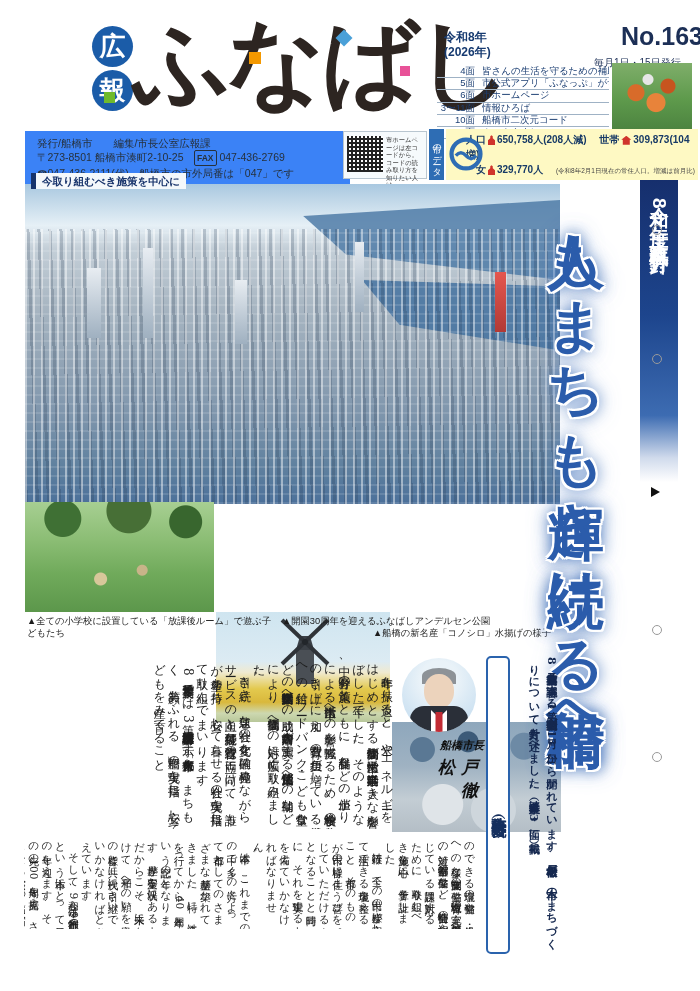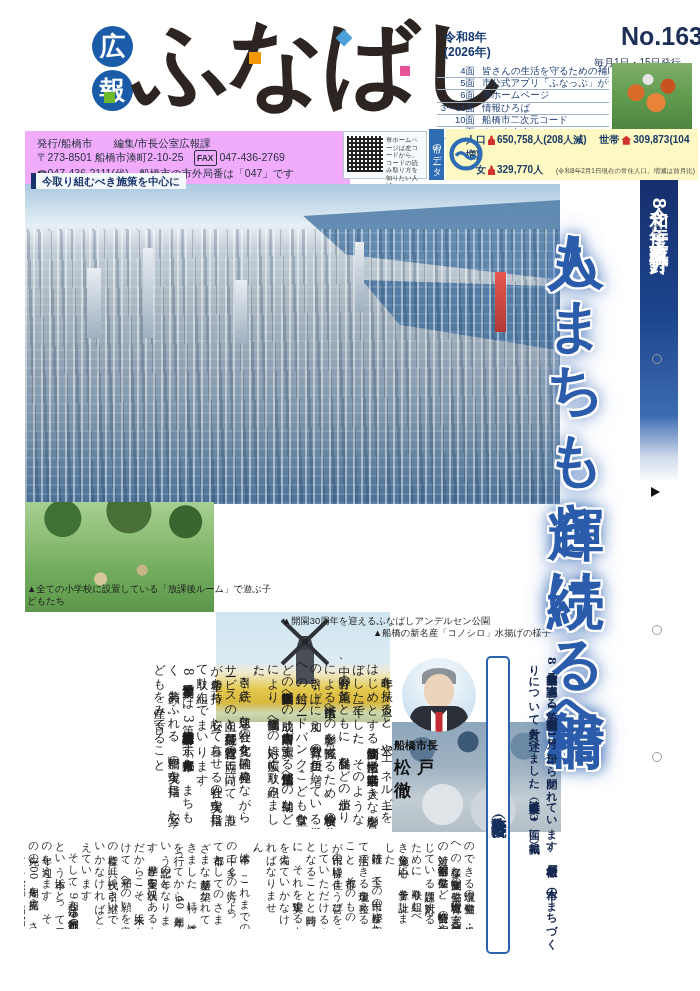--- a/index.html
+++ b/index.html
@@ -18,21 +18,21 @@
   #toc{width:172px;font-size:9.5px;color:#1c3f73;}
   .toc-row{display:flex;border-bottom:1px solid #9fb2c5;padding:0 0 1px 0;line-height:10.2px;}
   .toc-page{width:38px;text-align:right;padding-right:7px;flex:none;}
   .toc-label{flex:1;white-space:nowrap;overflow:hidden;}
   #rugby{width:80px;height:66px;background:
      radial-gradient(circle at 30% 45%, #d86b2a 0 8px, transparent 9px),
      radial-gradient(circle at 55% 60%, #e8833a 0 9px, transparent 10px),
      radial-gradient(circle at 70% 35%, #c7541f 0 7px, transparent 8px),
      radial-gradient(circle at 45% 25%, #e6e6e6 0 5px, transparent 6px),
      linear-gradient(180deg,#7fae6a 0%,#5e9a4c 55%,#4d8440 100%);}
-  #pub-box{width:313px;height:48px;background:#f0abfc;font-size:10.5px;color:#26313c;
+  #pub-box{width:313px;height:48px;background:#3b82f6;font-size:10.5px;color:#26313c;
       padding:5px 0 0 12px;line-height:14px;}
   .fax-badge{display:inline-block;border:1px solid #26313c;font-size:8.5px;padding:0 2px;
       font-weight:bold;border-radius:2px;}
   #qr-box{width:84px;height:48px;background:#f6fafc;border:1px solid #b9c6d0;display:flex;
       padding:4px 3px;box-sizing:border-box;}
   .qr{background:
       repeating-linear-gradient(0deg,#222 0 2px,transparent 2px 4px),
       repeating-linear-gradient(90deg,#222 0 2px,#fff 2px 4px);}
   #qr-note{font-size:6.3px;color:#333;line-height:7.5px;padding-left:3px;}
   .search-box{border:1px solid #888;background:#fff;font-size:6px;padding:0 1px;display:inline-block;}
@@ -90,21 +90,21 @@
                   -2px -2px 0 #fff,2px 2px 0 #fff,-2px 2px 0 #fff,2px -2px 0 #fff,
                   0 0 14px rgba(70,115,185,.95),0 0 22px rgba(90,135,200,.75);}
   .mark-circle{width:8px;height:8px;border:1px solid #9a9a9a;border-radius:50%;}
   .mark-tri{width:0;height:0;border-left:9px solid #111;border-top:5px solid transparent;border-bottom:5px solid transparent;}
   
   #lead{writing-mode:vertical-rl;width:54px;height:298px;font-size:11px;line-height:17.6px;
       font-weight:bold;color:#15284f;font-family:"DejaVu Serif","Liberation Serif",serif;overflow:hidden;}
   #overview-box{width:24px;height:298px;border:2px solid #2a63ad;border-radius:5px;background:#fff;
       writing-mode:vertical-rl;font-size:15px;font-weight:bold;color:#16305e;
       display:flex;justify-content:center;padding-top:8px;box-sizing:border-box;letter-spacing:1px;}
-  #mayor-box{width:90px;height:172px;text-align:left;}
+  #mayor-box{width:90px;height:172px;text-align:right;font-style:italic;}
   #mayor-photo{width:74px;height:74px;border-radius:50%;margin:2px auto 6px;position:relative;overflow:hidden;
       background:radial-gradient(circle at 50% 30%,#e9f2f8 0 30%,#cfe3f2 70%);}
   .mayor-suit{position:absolute;bottom:0;left:50%;transform:translateX(-50%);width:58px;height:26px;
       background:#2a2f38;border-radius:14px 14px 0 0;}
   .mayor-shirt{position:absolute;bottom:0;left:50%;transform:translateX(-50%);width:16px;height:22px;background:#fff;
       clip-path:polygon(0 0,50% 35%,100% 0,100% 100%,0 100%);}
   .mayor-tie{position:absolute;bottom:0;left:50%;transform:translateX(-50%);width:7px;height:20px;background:#c22c35;}
   .mayor-face{position:absolute;top:16px;left:50%;transform:translateX(-50%);width:30px;height:34px;
       border-radius:48% 48% 46% 46%;background:#ecd3bc;}
   .mayor-hair{position:absolute;top:10px;left:50%;transform:translateX(-50%);width:34px;height:16px;
@@ -230,21 +230,21 @@
         <line x1="89" y1="30" x2="66" y2="8"></line>
           <line x1="89" y1="30" x2="112" y2="8"></line>
         <line x1="89" y1="30" x2="66" y2="52"></line>
           <line x1="89" y1="30" x2="112" y2="52"></line>
       </g>
       <circle cx="89" cy="30" r="3" fill="#22262a"></circle>
     </svg>
   </div>
   <div class="abs subphoto" id="photo-fish" style="left:392px;top:502px;"></div>
 
-  <div class="abs caption" style="left:27px;top:584px;width:252px;">▲全ての小学校に設置している「放課後ルーム」で遊ぶ子どもたち</div>
+  <div class="abs caption" style="left:27px;top:616px;width:252px;">▲全ての小学校に設置している「放課後ルーム」で遊ぶ子どもたち</div>
   <div class="abs caption" style="left:282px;top:616px;width:220px;">▲開園30周年を迎えるふなばしアンデルセン公園</div>
   <div class="abs caption" style="left:373px;top:628px;width:200px;">▲船橋の新名産「コノシロ」水揚げの様子</div>
 
   <div class="abs" id="kicker" style="left:640px;top:180px;">令和8年度 市政執行方針</div>
   <div class="abs" style="left:548px;top:190px;height:730px;">
     <span id="headline">人もまちも輝き続ける船橋へ</span>
   </div>
 
   <div class="abs mark-circle" style="left:652px;top:225px;"></div>
   <div class="abs mark-circle" style="left:652px;top:354px;"></div>

